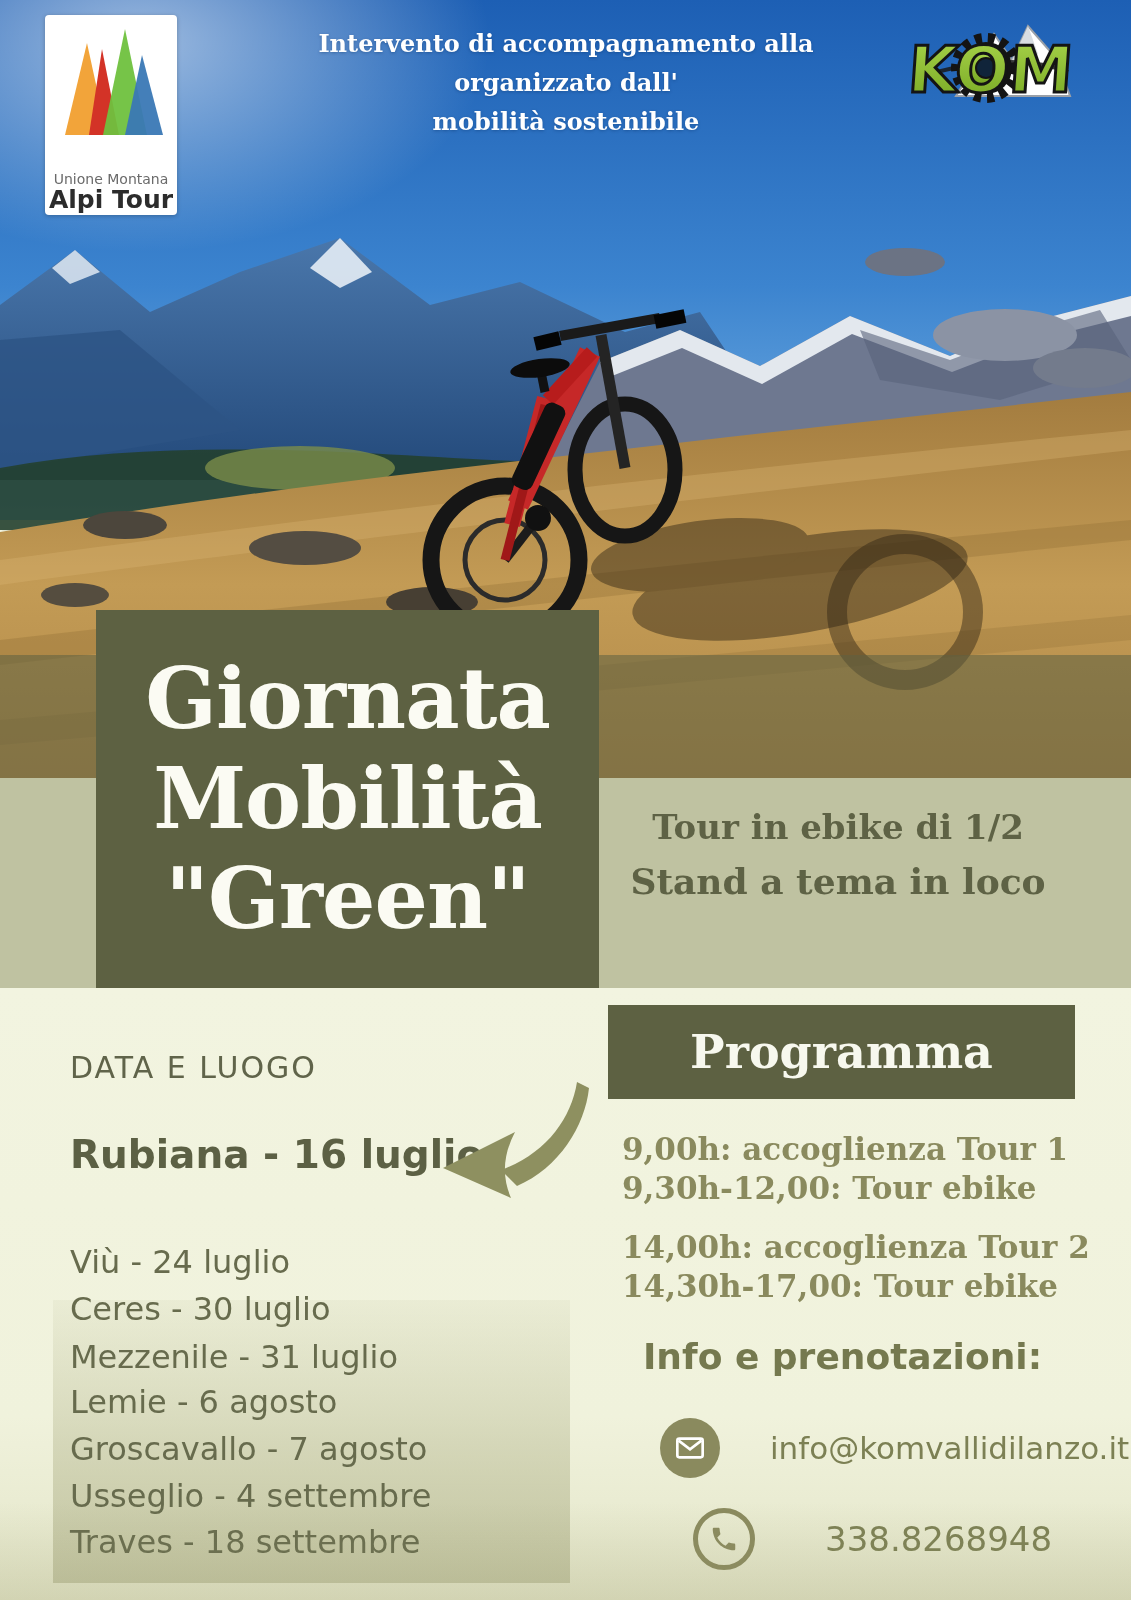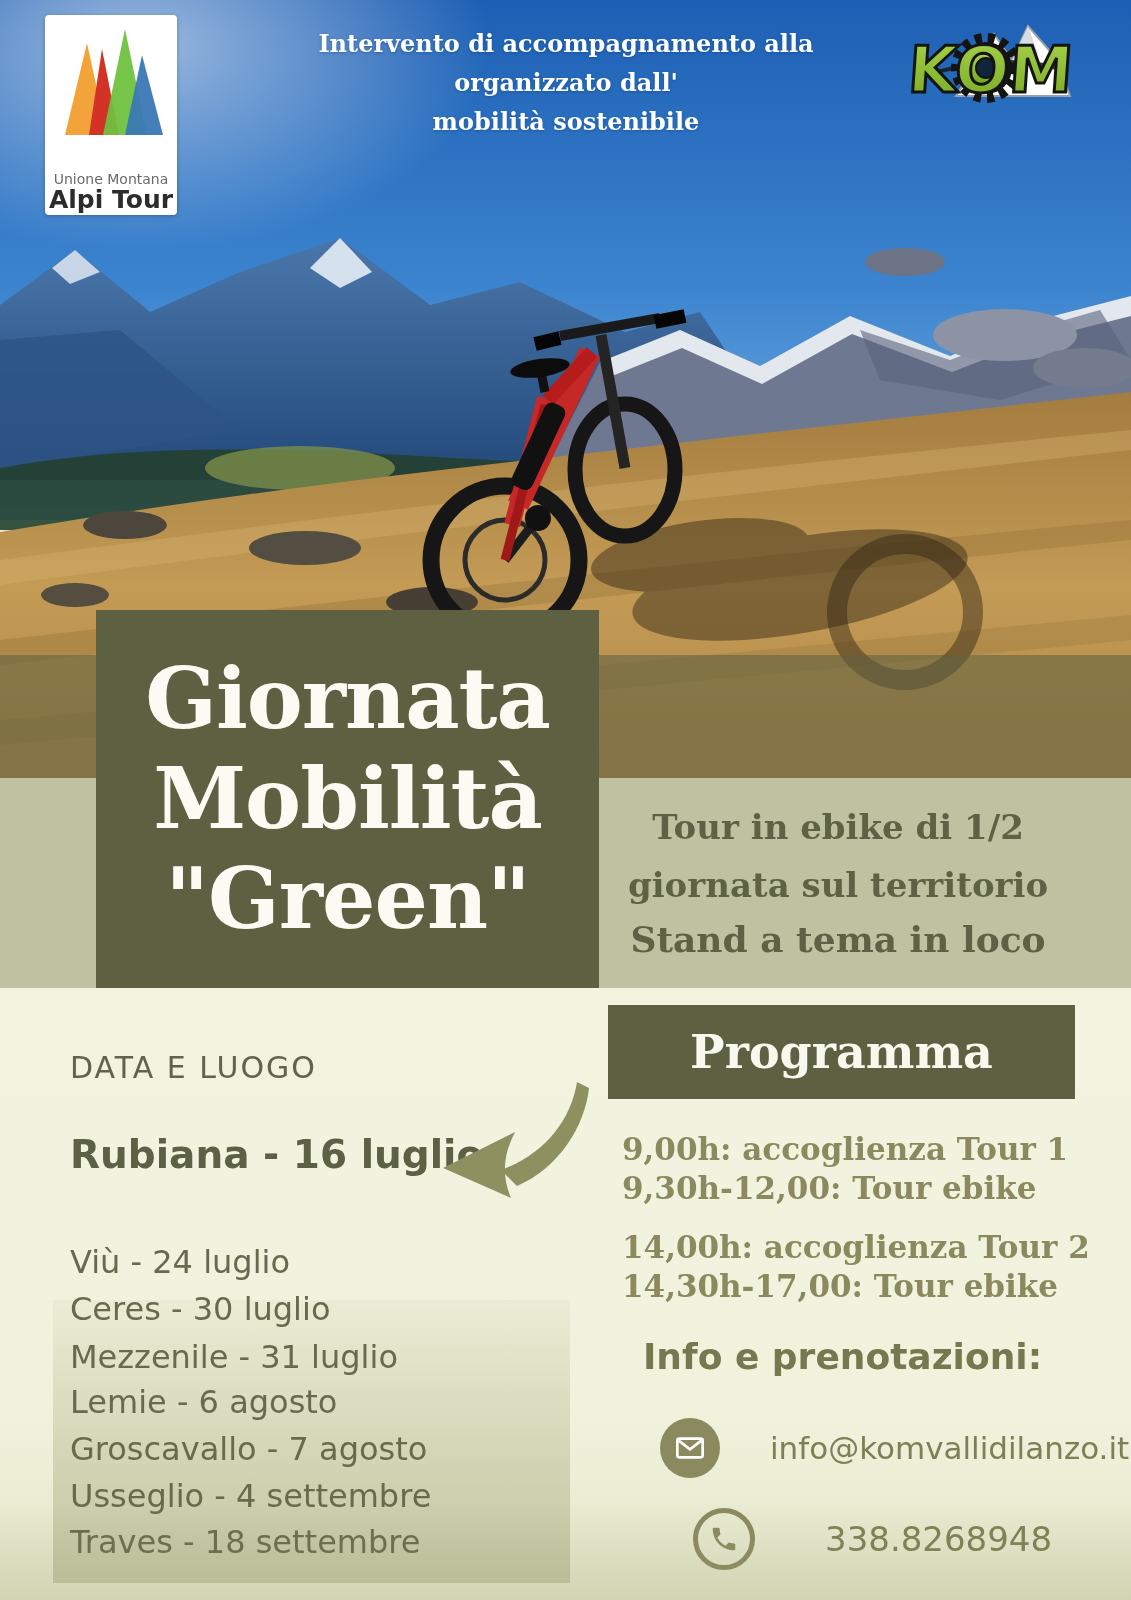--- a/index.html
+++ b/index.html
@@ -142,21 +142,20 @@
         <line x1="655" y1="322" x2="685" y2="316" stroke="#050505" stroke-width="14"></line>
         <line x1="560" y1="338" x2="535" y2="344" stroke="#050505" stroke-width="14"></line>
       </g>
     </svg>
     <div class="photo-overlay"></div>
   </div>
 
   <div class="sage-band"></div>
   <div class="subtitle">
     <span class="s1">Tour in ebike di 1/2</span>
-    <span class="s1">giornata sul territorio</span>
     <span class="s3">Stand a tema in loco</span>
   </div>
 
   <div class="title-box">
     <span class="t">Giornata</span>
     <span class="t">Mobilità</span>
     <span class="t">"Green"</span>
   </div>
 
   <div class="header-text">

